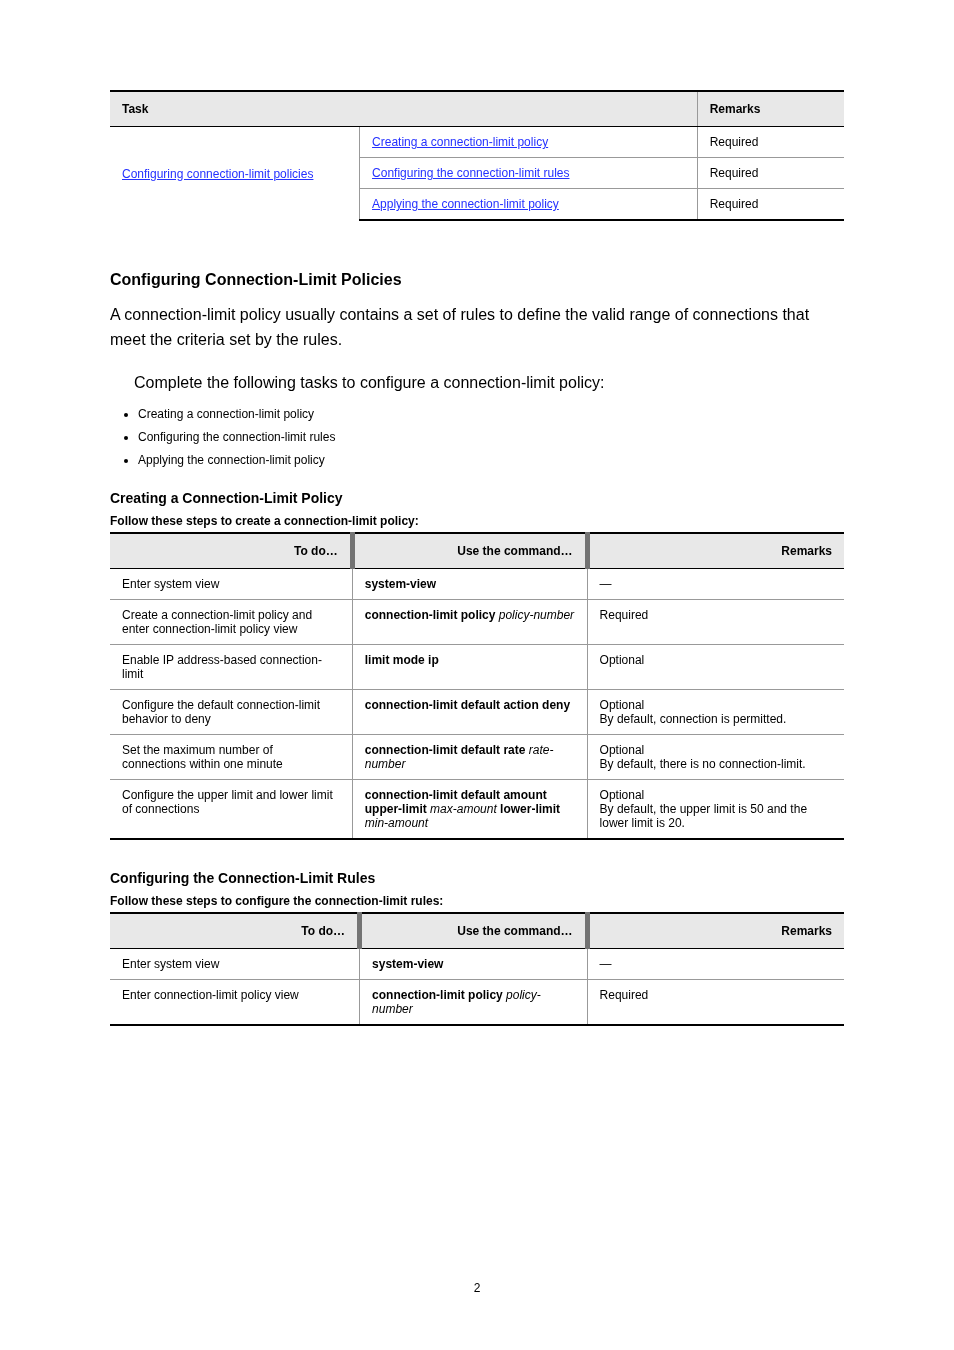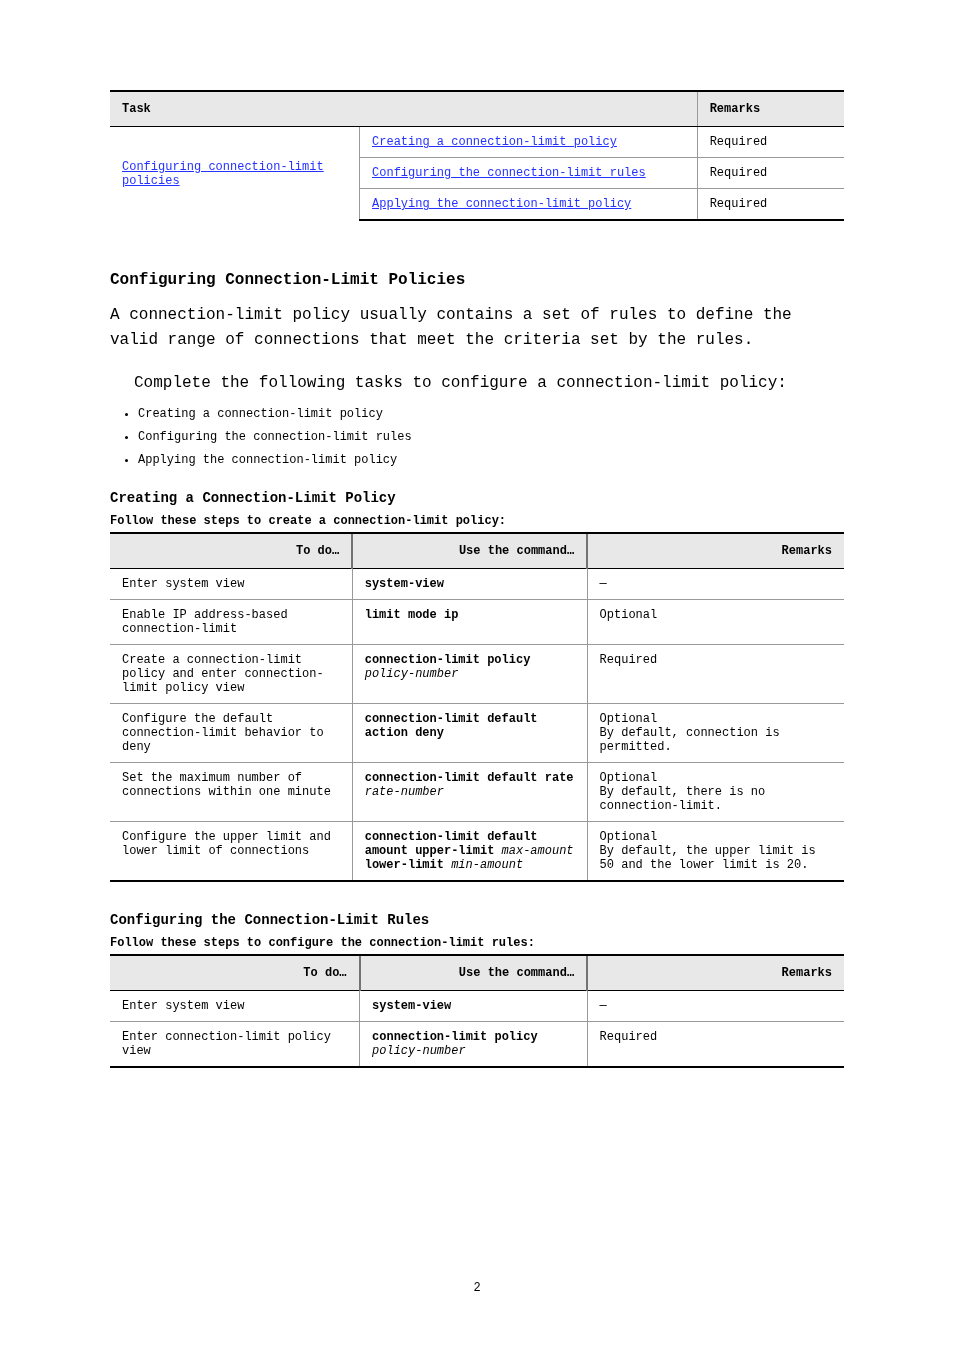--- a/index.html
+++ b/index.html
@@ -9,21 +9,20 @@
     font-family: Arial, Helvetica, sans-serif;
     color: #000;
     font-size: 12px;
   }
   .page {
     width: 954px;
     min-height: 1350px;
     position: relative;
     box-sizing: border-box;
     padding: 80px 110px 40px 110px;
-    font-family: Liberation Mono, monospace;
   }
   .page-number {
     position: absolute;
     bottom: 55px;
     left: 50%;
     transform: translateX(-50%);
     font-size: 12px;
   }
 
   
@@ -101,21 +100,21 @@
   }
   .t2 th, .t3 th {
     background: #e8e8e8;
     font-weight: bold;
     text-align: right;
     border-top: 2px solid #000;
     border-bottom: 1px solid #000;
     padding: 10px 12px;
   }
   .t2 th + th, .t3 th + th {
-    border-left: 2px solid #737373;
+    border-left: 5px solid #737373;
   }
   .t2 td, .t3 td {
     padding: 8px 12px;
     vertical-align: top;
     border-bottom: 1px solid #999;
   }
   .t2 td + td, .t3 td + td {
     border-left: 1px solid #999;
   }
   .t2 tbody tr:last-child td,
@@ -196,28 +195,28 @@
         <th>Remarks</th>
       </tr>
     </thead>
     <tbody>
       <tr>
         <td>Enter system view</td>
         <td><span style="font-weight:bold">system-view</span></td>
         <td>—</td>
       </tr>
       <tr>
+        <td>Create a connection-limit policy and enter connection-limit policy view</td>
+        <td><b>connection-limit policy</b> <i>policy-number</i></td>
+        <td>Required</td>
+      </tr>
+      <tr>
         <td>Enable IP address-based connection-limit</td>
         <td><b>limit mode ip</b></td>
         <td>Optional</td>
-      </tr>
-      <tr>
-        <td>Create a connection-limit policy and enter connection-limit policy view</td>
-        <td><b>connection-limit policy</b> <i>policy-number</i></td>
-        <td>Required</td>
       </tr>
       <tr>
         <td>Configure the default connection-limit behavior to deny</td>
         <td><b>connection-limit default action deny</b></td>
         <td>Optional<br>By default, connection is permitted.</td>
       </tr>
       <tr>
         <td>Set the maximum number of connections within one minute</td>
         <td><b>connection-limit default rate</b> <i>rate-number</i></td>
         <td>Optional<br>By default, there is no connection-limit.</td>

